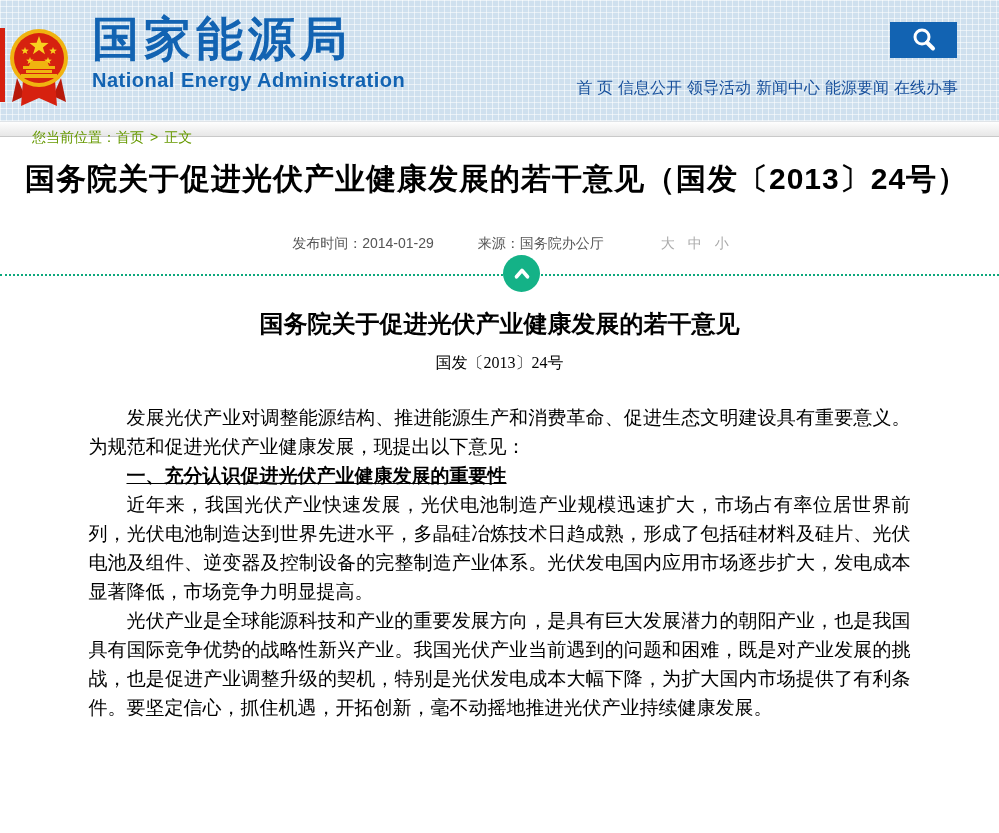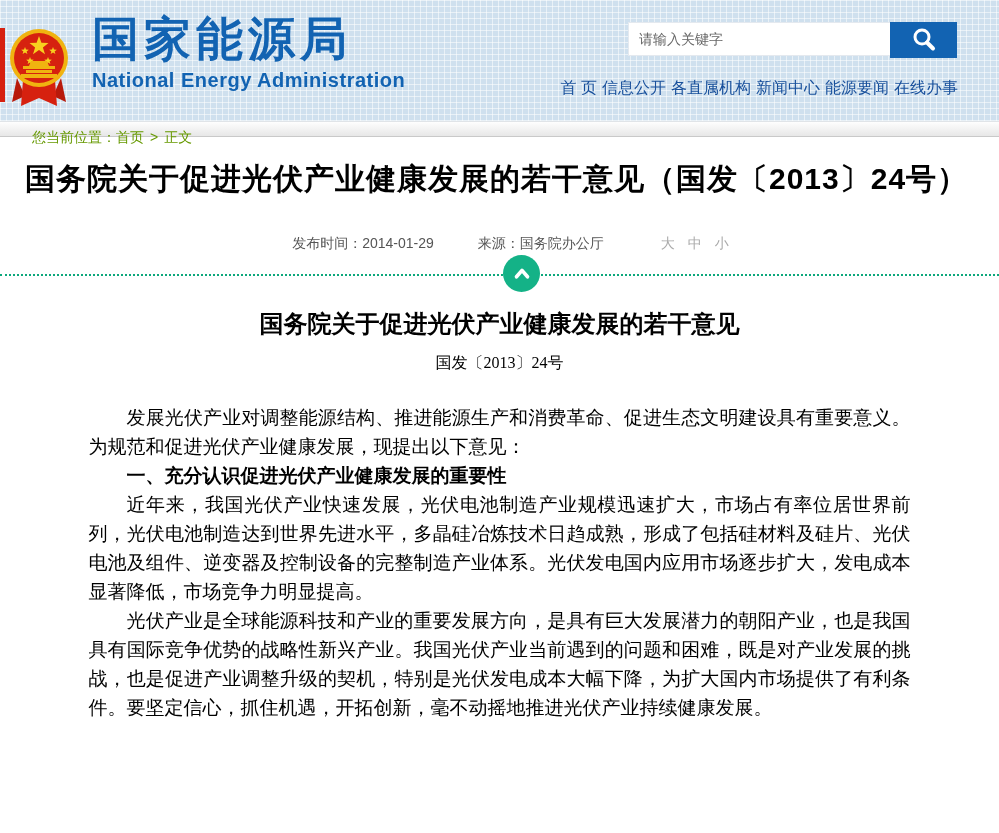--- a/index.html
+++ b/index.html
@@ -77,21 +77,21 @@
   
   .article {
     width:822px; margin:32px auto 0;
     font-family:"Liberation Serif", serif;
     font-size:19px; line-height:29px; color:#000; text-align:justify;
   }
   .article-title { text-align:center; font-size:24px; font-weight:bold; margin:0; line-height:32px; }
   .article-docno { text-align:center; font-size:16px; margin:8px 0 26px; }
   .article p { margin:0; }
   .indent { text-indent:2em; }
-  .bold { font-weight:bold; }
+  .bold { font-weight:bold;text-decoration:underline; }
 </style>
 </head>
 <body>
 
 <div id="screen">
 
   <div class="header">
     <div class="red-strip"></div>
 
     <div class="emblem">
@@ -112,35 +112,34 @@
         <path d="M20 48 L22 43 L38 43 L40 48 Z" fill="#f0b310"></path>
       </svg>
     </div>
 
     <div class="site-titles">
       <div class="site-title-cn">国家能源局</div>
       <div class="site-title-en">National Energy Administration</div>
     </div>
 
     <div class="search">
-      <input type="text" placeholder="请输入关键字" style="">
       <button>
         <span style="display:flex;">
           <svg width="28" height="28" viewBox="0 0 28 28">
             <circle cx="12" cy="11" r="7" fill="none" stroke="#ffffff" stroke-width="3"></circle>
             <line x1="17" y1="16.5" x2="23" y2="22.5" stroke="#ffffff" stroke-width="4" stroke-linecap="round"></line>
           </svg>
         </span>
       </button>
     </div>
 
     <div class="nav">
       <span class="nav-item">首 页</span>
       <span class="nav-item">信息公开</span>
-      <span class="nav-item">各直属机构</span>
+      <span class="nav-item">领导活动</span>
       <span class="nav-item">新闻中心</span>
       <span class="nav-item">能源要闻</span>
       <span class="nav-item">在线办事</span>
     </div>
   </div>
 
   <div class="breadcrumb-bar">
     <span>您当前位置：</span><span class="crumb-link">首页</span><span class="crumb-sep">&gt;</span><span>正文</span>
   </div>
 

